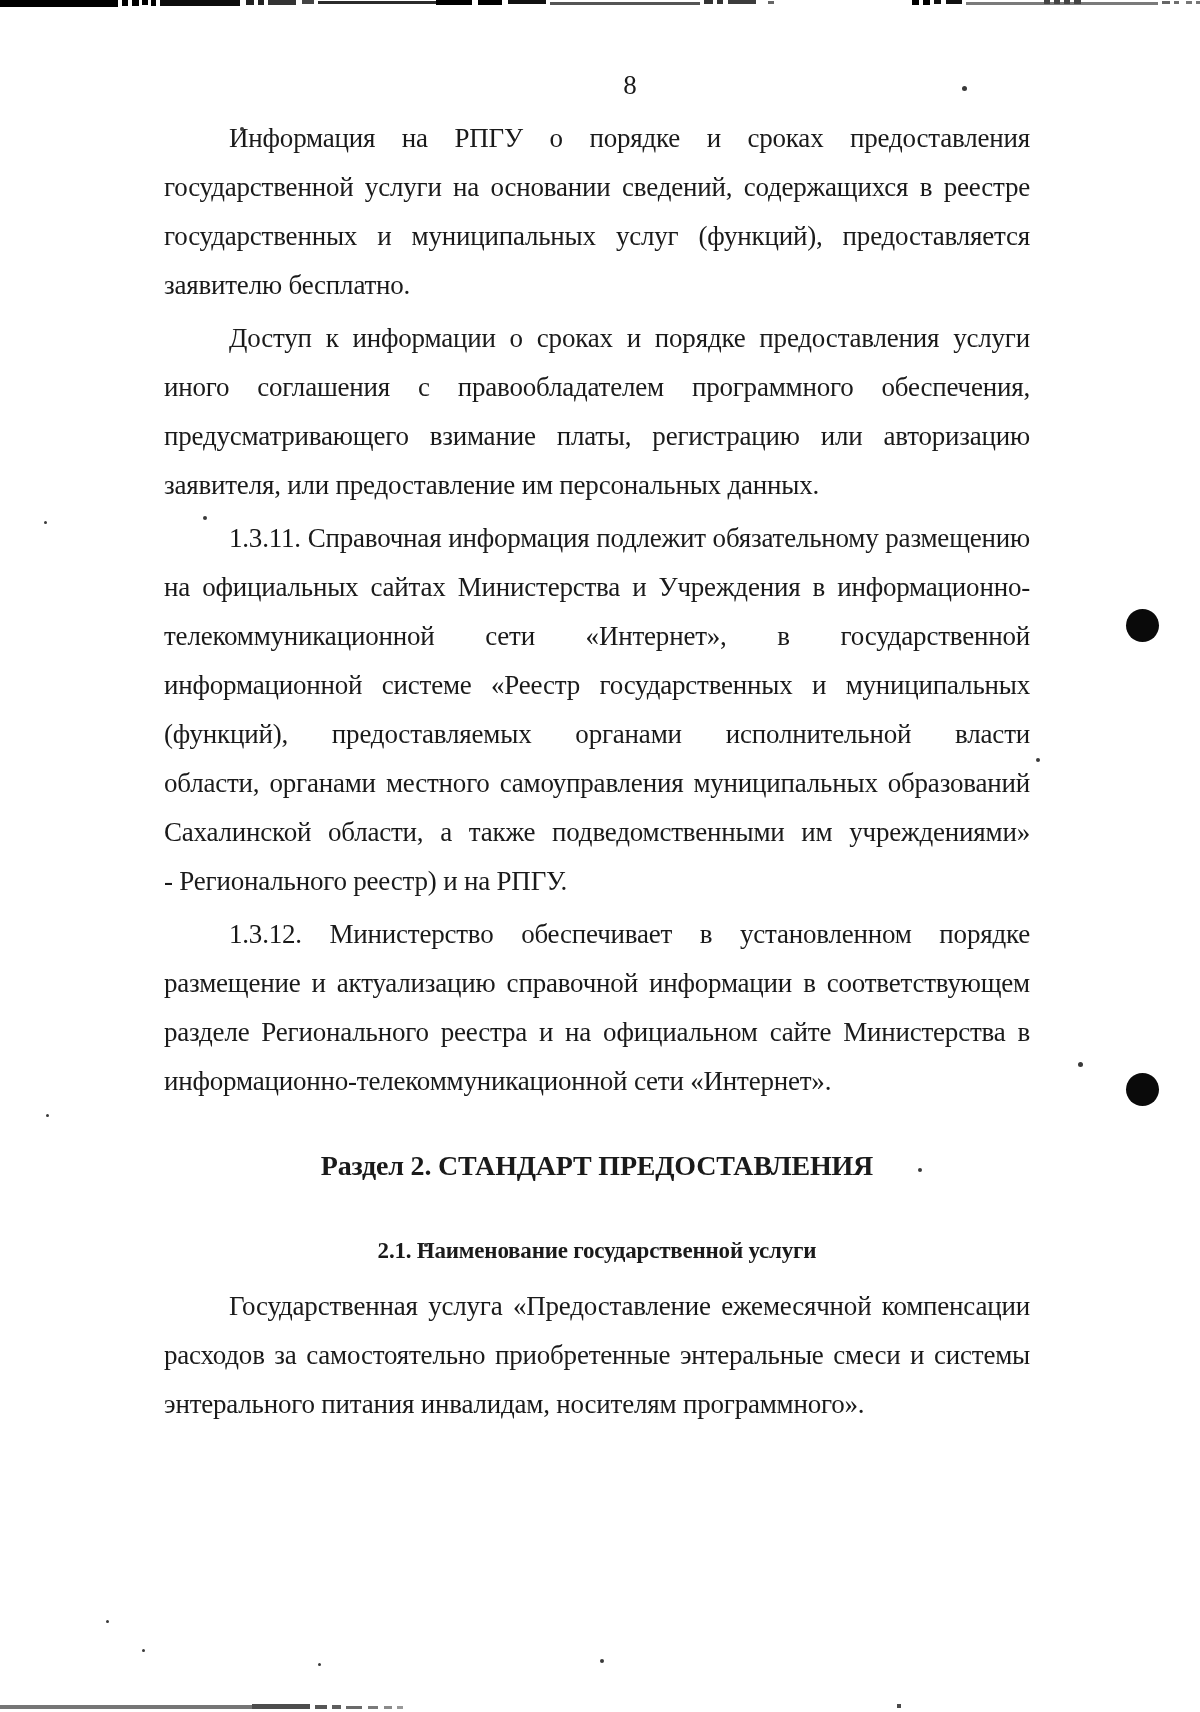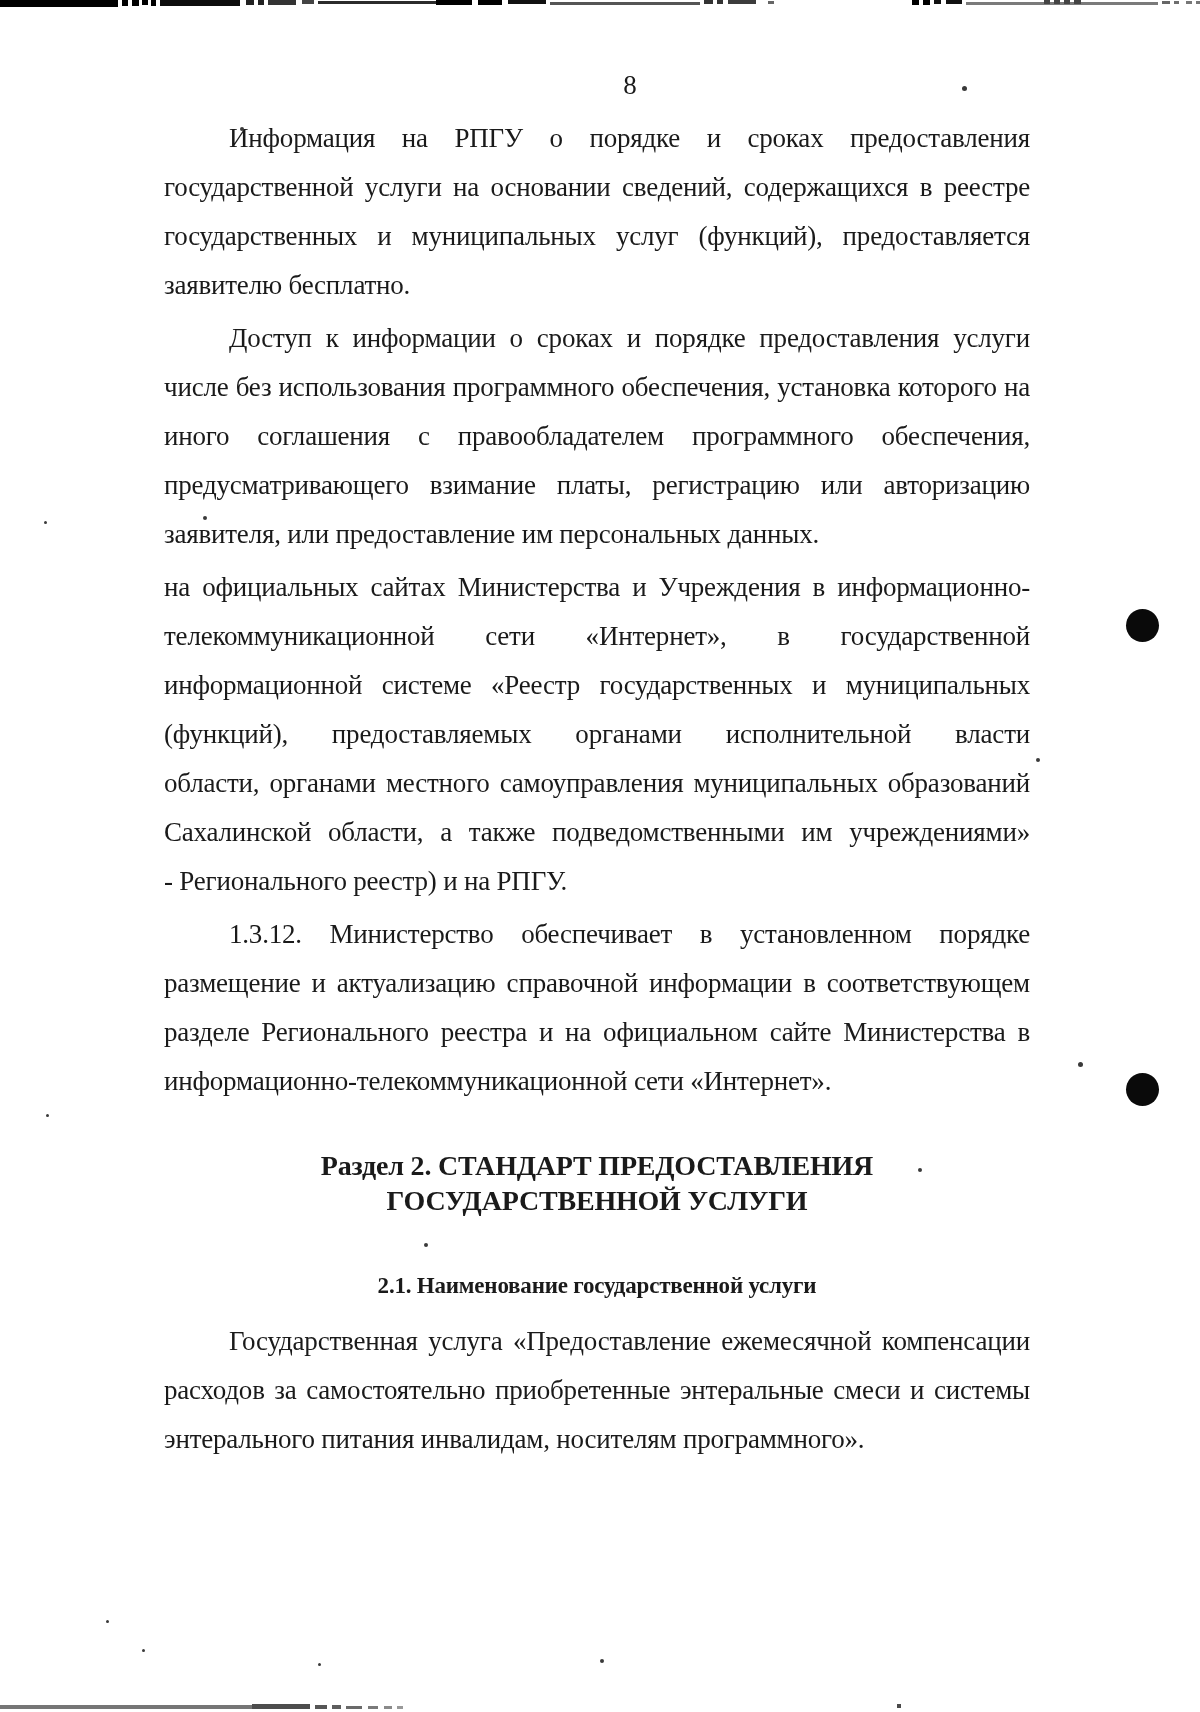--- a/index.html
+++ b/index.html
@@ -117,43 +117,42 @@
   <div class="page-number">8</div>
   <div class="content" id="doc-content">
       <div class="block-body">
         <div class="line indent">Информация на РПГУ о порядке и сроках предоставления</div>
         <div class="line">государственной услуги на основании сведений, содержащихся в реестре</div>
         <div class="line">государственных и муниципальных услуг (функций), предоставляется</div>
         <div class="line last">заявителю бесплатно.</div>
       </div>
       <div class="block-body">
         <div class="line indent">Доступ к информации о сроках и порядке предоставления услуги</div>
-        <div class="line">числе без использования программного обеспечения, установка которого на</div>
         <div class="line">иного соглашения с правообладателем программного обеспечения,</div>
         <div class="line">предусматривающего взимание платы, регистрацию или авторизацию</div>
         <div class="line last">заявителя, или предоставление им персональных данных.</div>
       </div>
       <div class="block-body">
+        <div class="line indent">1.3.11. Справочная информация подлежит обязательному размещению</div>
         <div class="line">на официальных сайтах Министерства и Учреждения в информационно-</div>
         <div class="line">телекоммуникационной сети «Интернет», в государственной</div>
         <div class="line">информационной системе «Реестр государственных и муниципальных услуг</div>
         <div class="line">(функций), предоставляемых органами исполнительной власти Сахалинской</div>
         <div class="line">области, органами местного самоуправления муниципальных образований</div>
         <div class="line">Сахалинской области, а также подведомственными им учреждениями» (далее</div>
         <div class="line last">- Регионального реестр) и на РПГУ.</div>
       </div>
       <div class="block-body">
         <div class="line indent">1.3.12. Министерство обеспечивает в установленном порядке</div>
         <div class="line">размещение и актуализацию справочной информации в соответствующем</div>
         <div class="line">разделе Регионального реестра и на официальном сайте Министерства в</div>
         <div class="line last">информационно-телекоммуникационной сети «Интернет».</div>
       </div>
       <div class="block-heading">
         <div class="line">Раздел 2. СТАНДАРТ ПРЕДОСТАВЛЕНИЯ</div>
-        <div class="line last">ГОСУДАРСТВЕННОЙ УСЛУГИ</div>
       </div>
       <div class="block-subheading">
         <div class="line last">2.1. Наименование государственной услуги</div>
       </div>
       <div class="block-body">
         <div class="line indent">Государственная услуга «Предоставление ежемесячной компенсации</div>
         <div class="line">расходов за самостоятельно приобретенные энтеральные смеси и системы</div>
         <div class="line last">энтерального питания инвалидам, носителям программного».</div>
       </div>
     </div>

